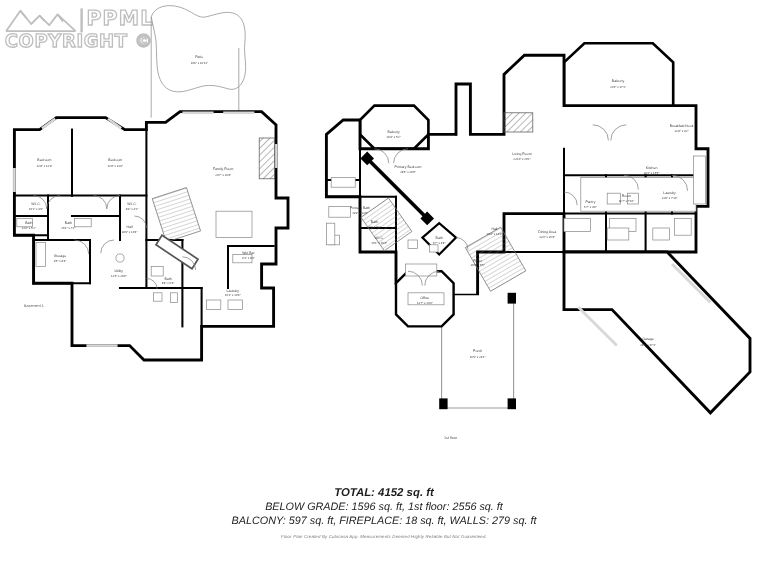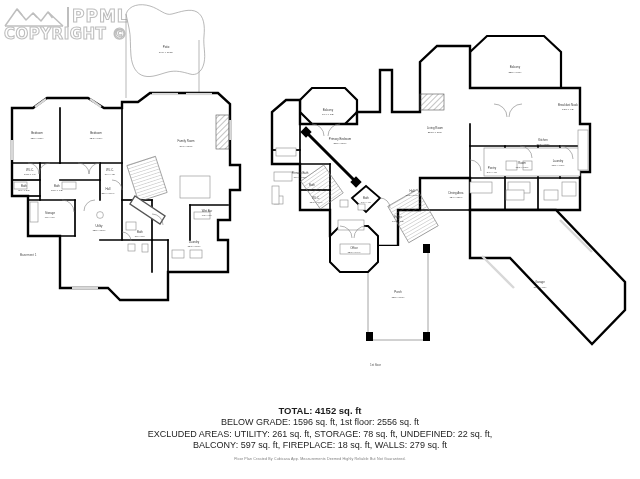--- a/index.html
+++ b/index.html
@@ -19,21 +19,21 @@
   #plan{position:absolute;left:0;top:0;width:640px;height:400px;}
   #plan svg{display:block;}
 
   
   .rl{font-family:"Liberation Sans",sans-serif;fill:#3a3a3a;text-anchor:middle;}
   .rl-name{font-size:2.9px;}
   .rl-dim{font-size:2.4px;}
   .floor-cap{font-size:3.1px;fill:#555;font-family:"Liberation Sans",sans-serif;}
 
   
-  #summary{position:absolute;left:0;top:404px;width:640px;text-align:center;color:#1d1d1d;}
+  #summary{position:absolute;left:0;top:404px;width:640px;text-align:center;color:#1d1d1d;font-style:italic;}
   #sum-total{font-size:9.5px;font-weight:bold;line-height:13px;}
   .sum-line{font-size:9px;line-height:11.6px;text-align:center;}
   #sum-foot{margin-top:5px;font-size:3.6px;color:#7a7a7a;letter-spacing:.15px;}
 </style>
 </head>
 <body>
 
 <div id="page">
 
   <div id="watermark">
@@ -348,18 +348,17 @@
       </g>
 
       <text class="floor-cap" x="370" y="366" text-anchor="start">1st floor</text>
     </g>
   </svg>
   </div>
 
   <div id="summary">
     <div id="sum-total">TOTAL: 4152 sq. ft</div>
     <div class="sum-line">BELOW GRADE: 1596 sq. ft, 1st floor: 2556 sq. ft</div>
-    <div class="sum-line">EXCLUDED AREAS: UTILITY: 261 sq. ft, STORAGE: 78 sq. ft, UNDEFINED: 22 sq. ft,</div>
     <div class="sum-line">BALCONY: 597 sq. ft, FIREPLACE: 18 sq. ft, WALLS: 279 sq. ft</div>
     <div id="sum-foot">Floor Plan Created By Cubicasa App. Measurements Deemed Highly Reliable But Not Guaranteed.</div>
   </div>
 
 </div>
 
 </body></html>

